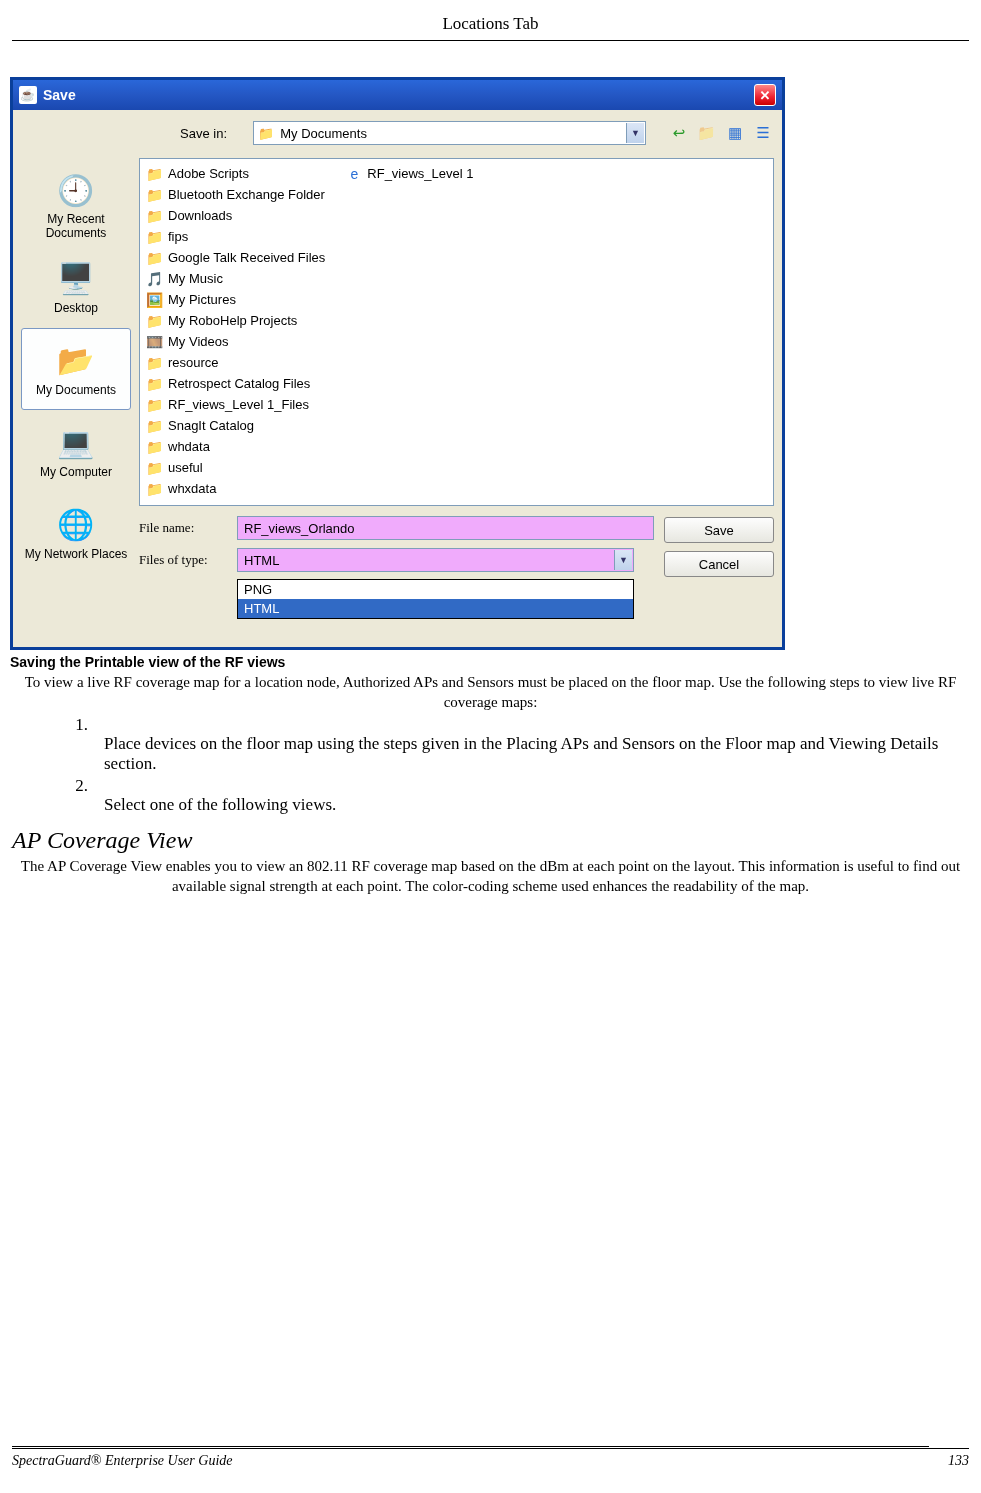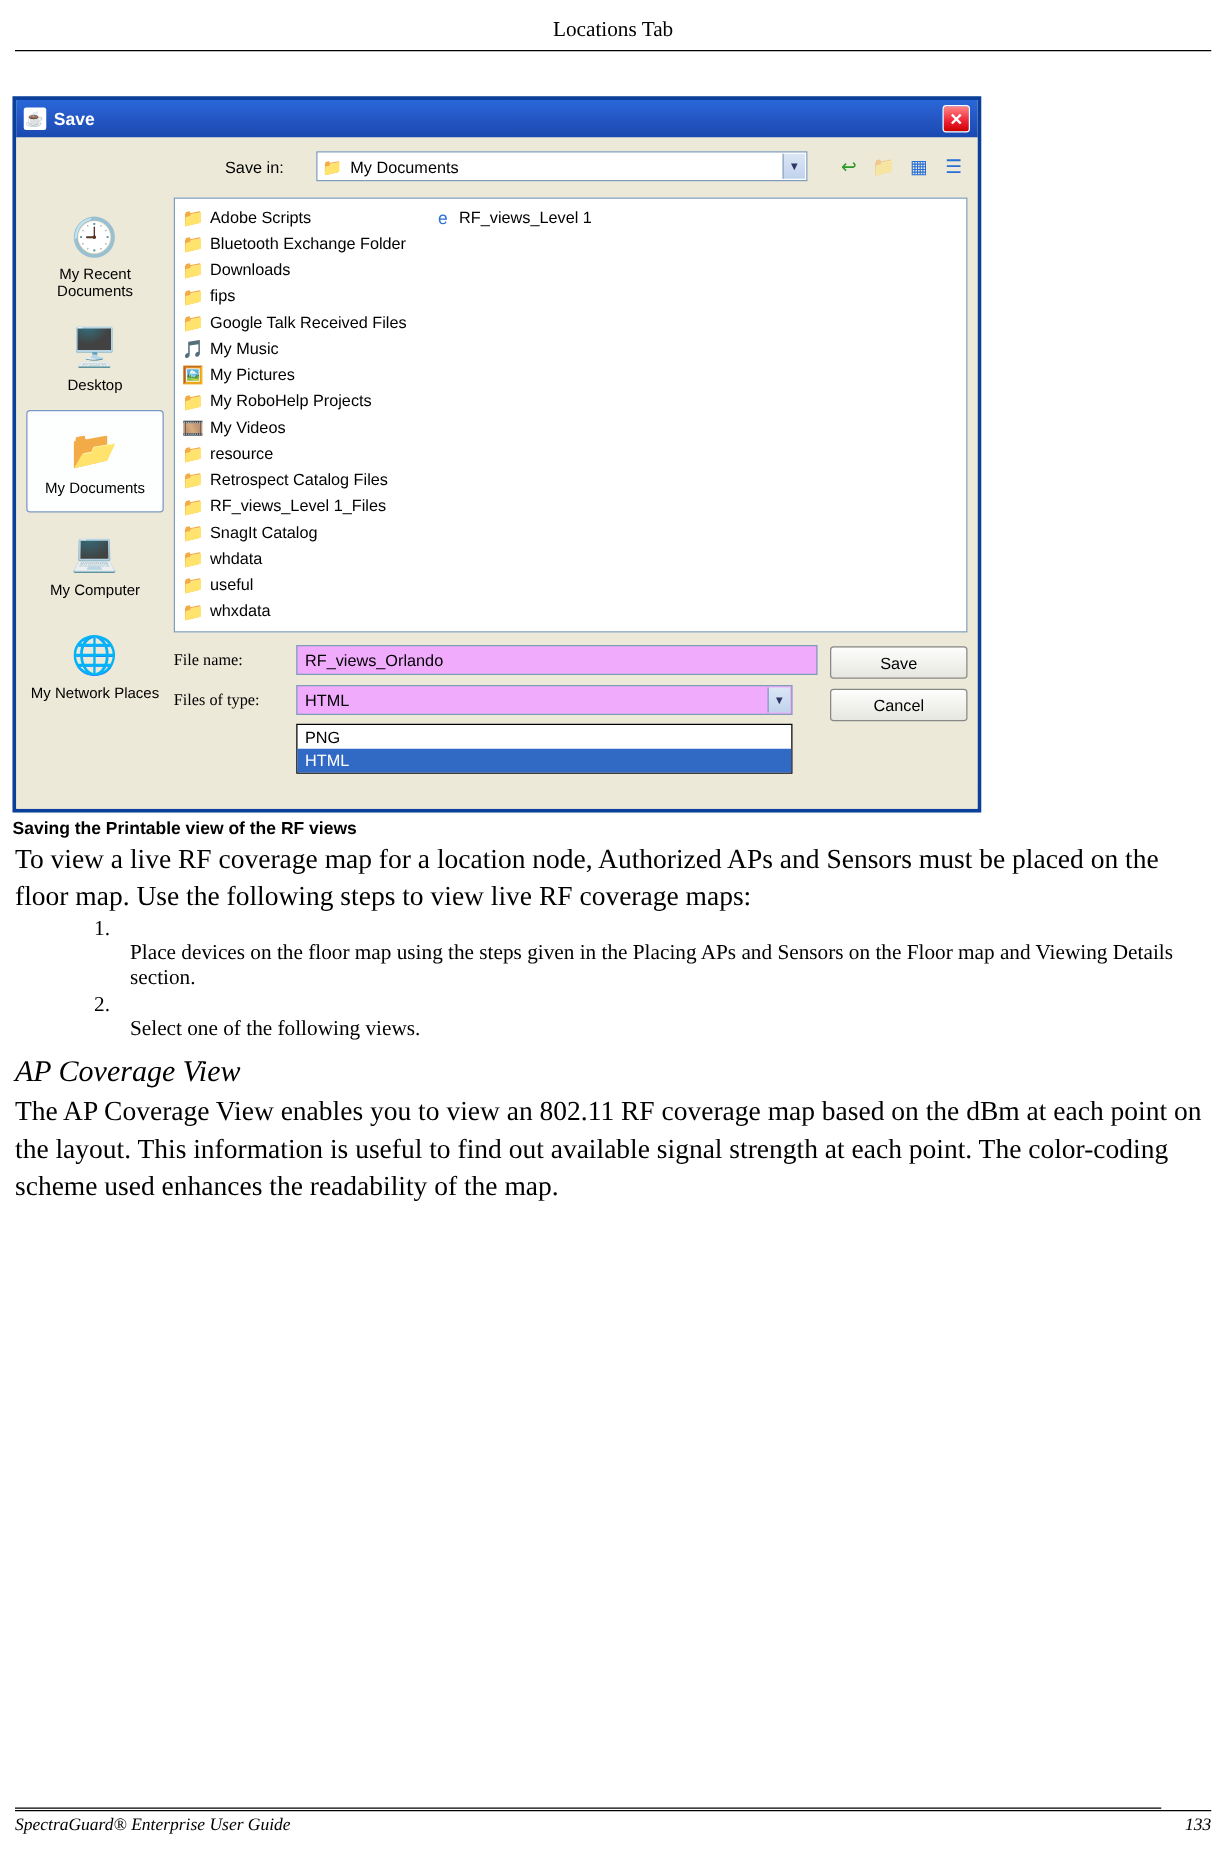--- a/index.html
+++ b/index.html
@@ -245,23 +245,24 @@
     font-size: 14px;
     margin-top: 4px;
   }
   .h2 {
     font-family: "Palatino Linotype","Book Antiqua",Palatino,serif;
     font-weight: bold;
     font-size: 27px;
     margin: 6px 0 2px 22px;
   }
   .body-text {
-    font-size: 22px;
+    font-size: 15px;
     line-height: 1.35;
     margin: 2px 0;
+    text-align: center;
   }
   .ol {
     margin: 2px 0 2px 56px;
     padding: 0;
     font-size: 17px;
   }
   .ol .li {
     display:flex; gap: 16px; margin-bottom:2px;
   }
   .ol .num { width: 20px; text-align:right;}

